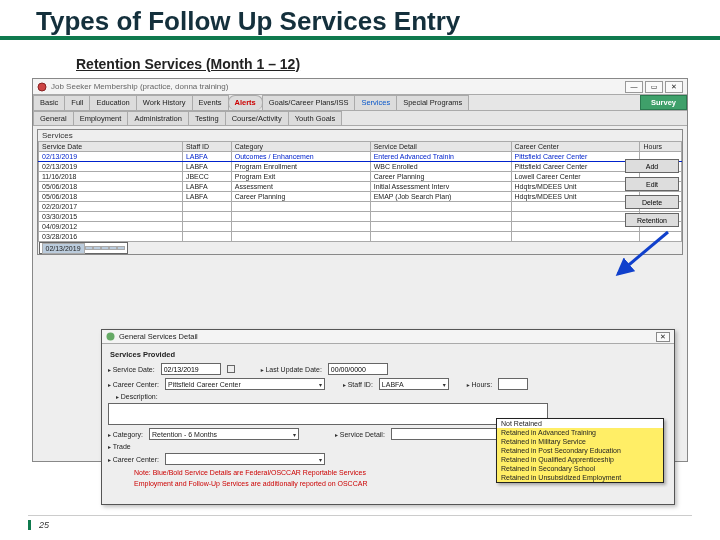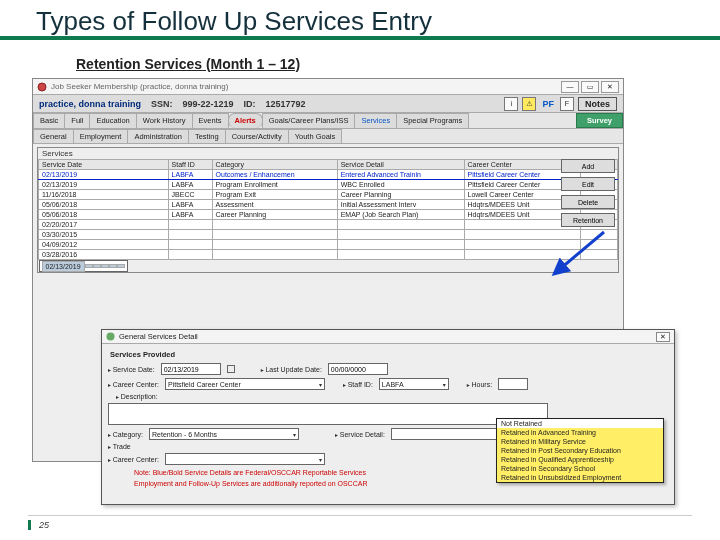--- a/index.html
+++ b/index.html
@@ -1,22 +1,22 @@
 <!DOCTYPE html>
 <html><head>
 <meta charset="utf-8">
 <style>
   * { box-sizing: border-box; margin: 0; padding: 0; }
   body { width: 720px; height: 540px; font-family: "Segoe UI", Arial, sans-serif; background: #fff; color: #222; position: relative; overflow: hidden; }
 
   .slide-title-bar { position: absolute; top: 36px; left: 0; right: 0; height: 4px; background: #0f7a4e; }
-  .slide-title { position: absolute; top: 6px; left: 36px; font-size: 26px; font-weight: 400; color: #14303c; }
+  .slide-title { position: absolute; top: 6px; left: 36px; font-size: 26px; font-weight: 700; color: #14303c; }
   .subtitle { position: absolute; top: 56px; left: 76px; font-size: 14px; font-weight: 600; color: #222; text-decoration: underline; }
 
-  .app-window { position: absolute; top: 78px; left: 32px; width: 592px; height: 384px; border: 1px solid #888; background: #eee; font-size: 8px; }
+  .app-window { position: absolute; top: 78px; left: 32px; width: 656px; height: 384px; border: 1px solid #888; background: #eee; font-size: 8px; }
 
   .win-title { height: 16px; background: #f4f4f4; display: flex; align-items: center; padding: 0 4px; justify-content: space-between; border-bottom: 1px solid #aaa; }
   .win-title-left { display: flex; align-items: center; gap: 4px; color: #666; }
   .win-icon { width: 10px; height: 10px; }
   .win-ctrls { display: flex; gap: 2px; }
   .win-ctrls .ctl { width: 18px; height: 12px; border: 1px solid #999; background: #fafafa; display: flex; align-items: center; justify-content: center; font-size: 7px; cursor: default; }
 
   .person-bar { height: 18px; background: #ddd; display: flex; align-items: center; padding: 0 6px; gap: 10px; border-bottom: 1px solid #aaa; font-size: 9px; }
   .person-name { color: #002a7a; font-weight: 700; }
   .ssn, .idnum { color: #333; font-weight: 600; }
@@ -86,34 +86,20 @@
         </svg>
       <span>Job Seeker Membership (practice, donna training)</span>
     </div>
     <div class="win-ctrls">
       <div class="ctl">—</div>
       <div class="ctl">▭</div>
       <div class="ctl">✕</div>
     </div>
   </div>
 
-  <div class="person-bar">
-    <span class="person-name">practice, donna training</span>
-    <span class="ssn">SSN:</span>
-    <span class="ssn">999-22-1219</span>
-    <span class="idnum">ID:</span>
-    <span class="idnum">12517792</span>
-    <div class="right-icons">
-      <div class="micon">ℹ</div>
-      <div class="micon" style="background:#ffe95e">⚠</div>
-      <span class="pf">PF</span>
-      <div class="micon">F</div>
-      <div class="notes-btn">Notes</div>
-    </div>
-  </div>
 
   <div class="tab-row" id="tabs-top">
     <span class="tab">Basic</span>
       <span class="tab">Full</span>
       <span class="tab">Education</span>
       <span class="tab">Work History</span>
       <span class="tab">Events</span>
       <span class="tab red">Alerts</span>
       <span class="tab">Goals/Career Plans/ISS</span>
       <span class="tab blue">Services</span>

